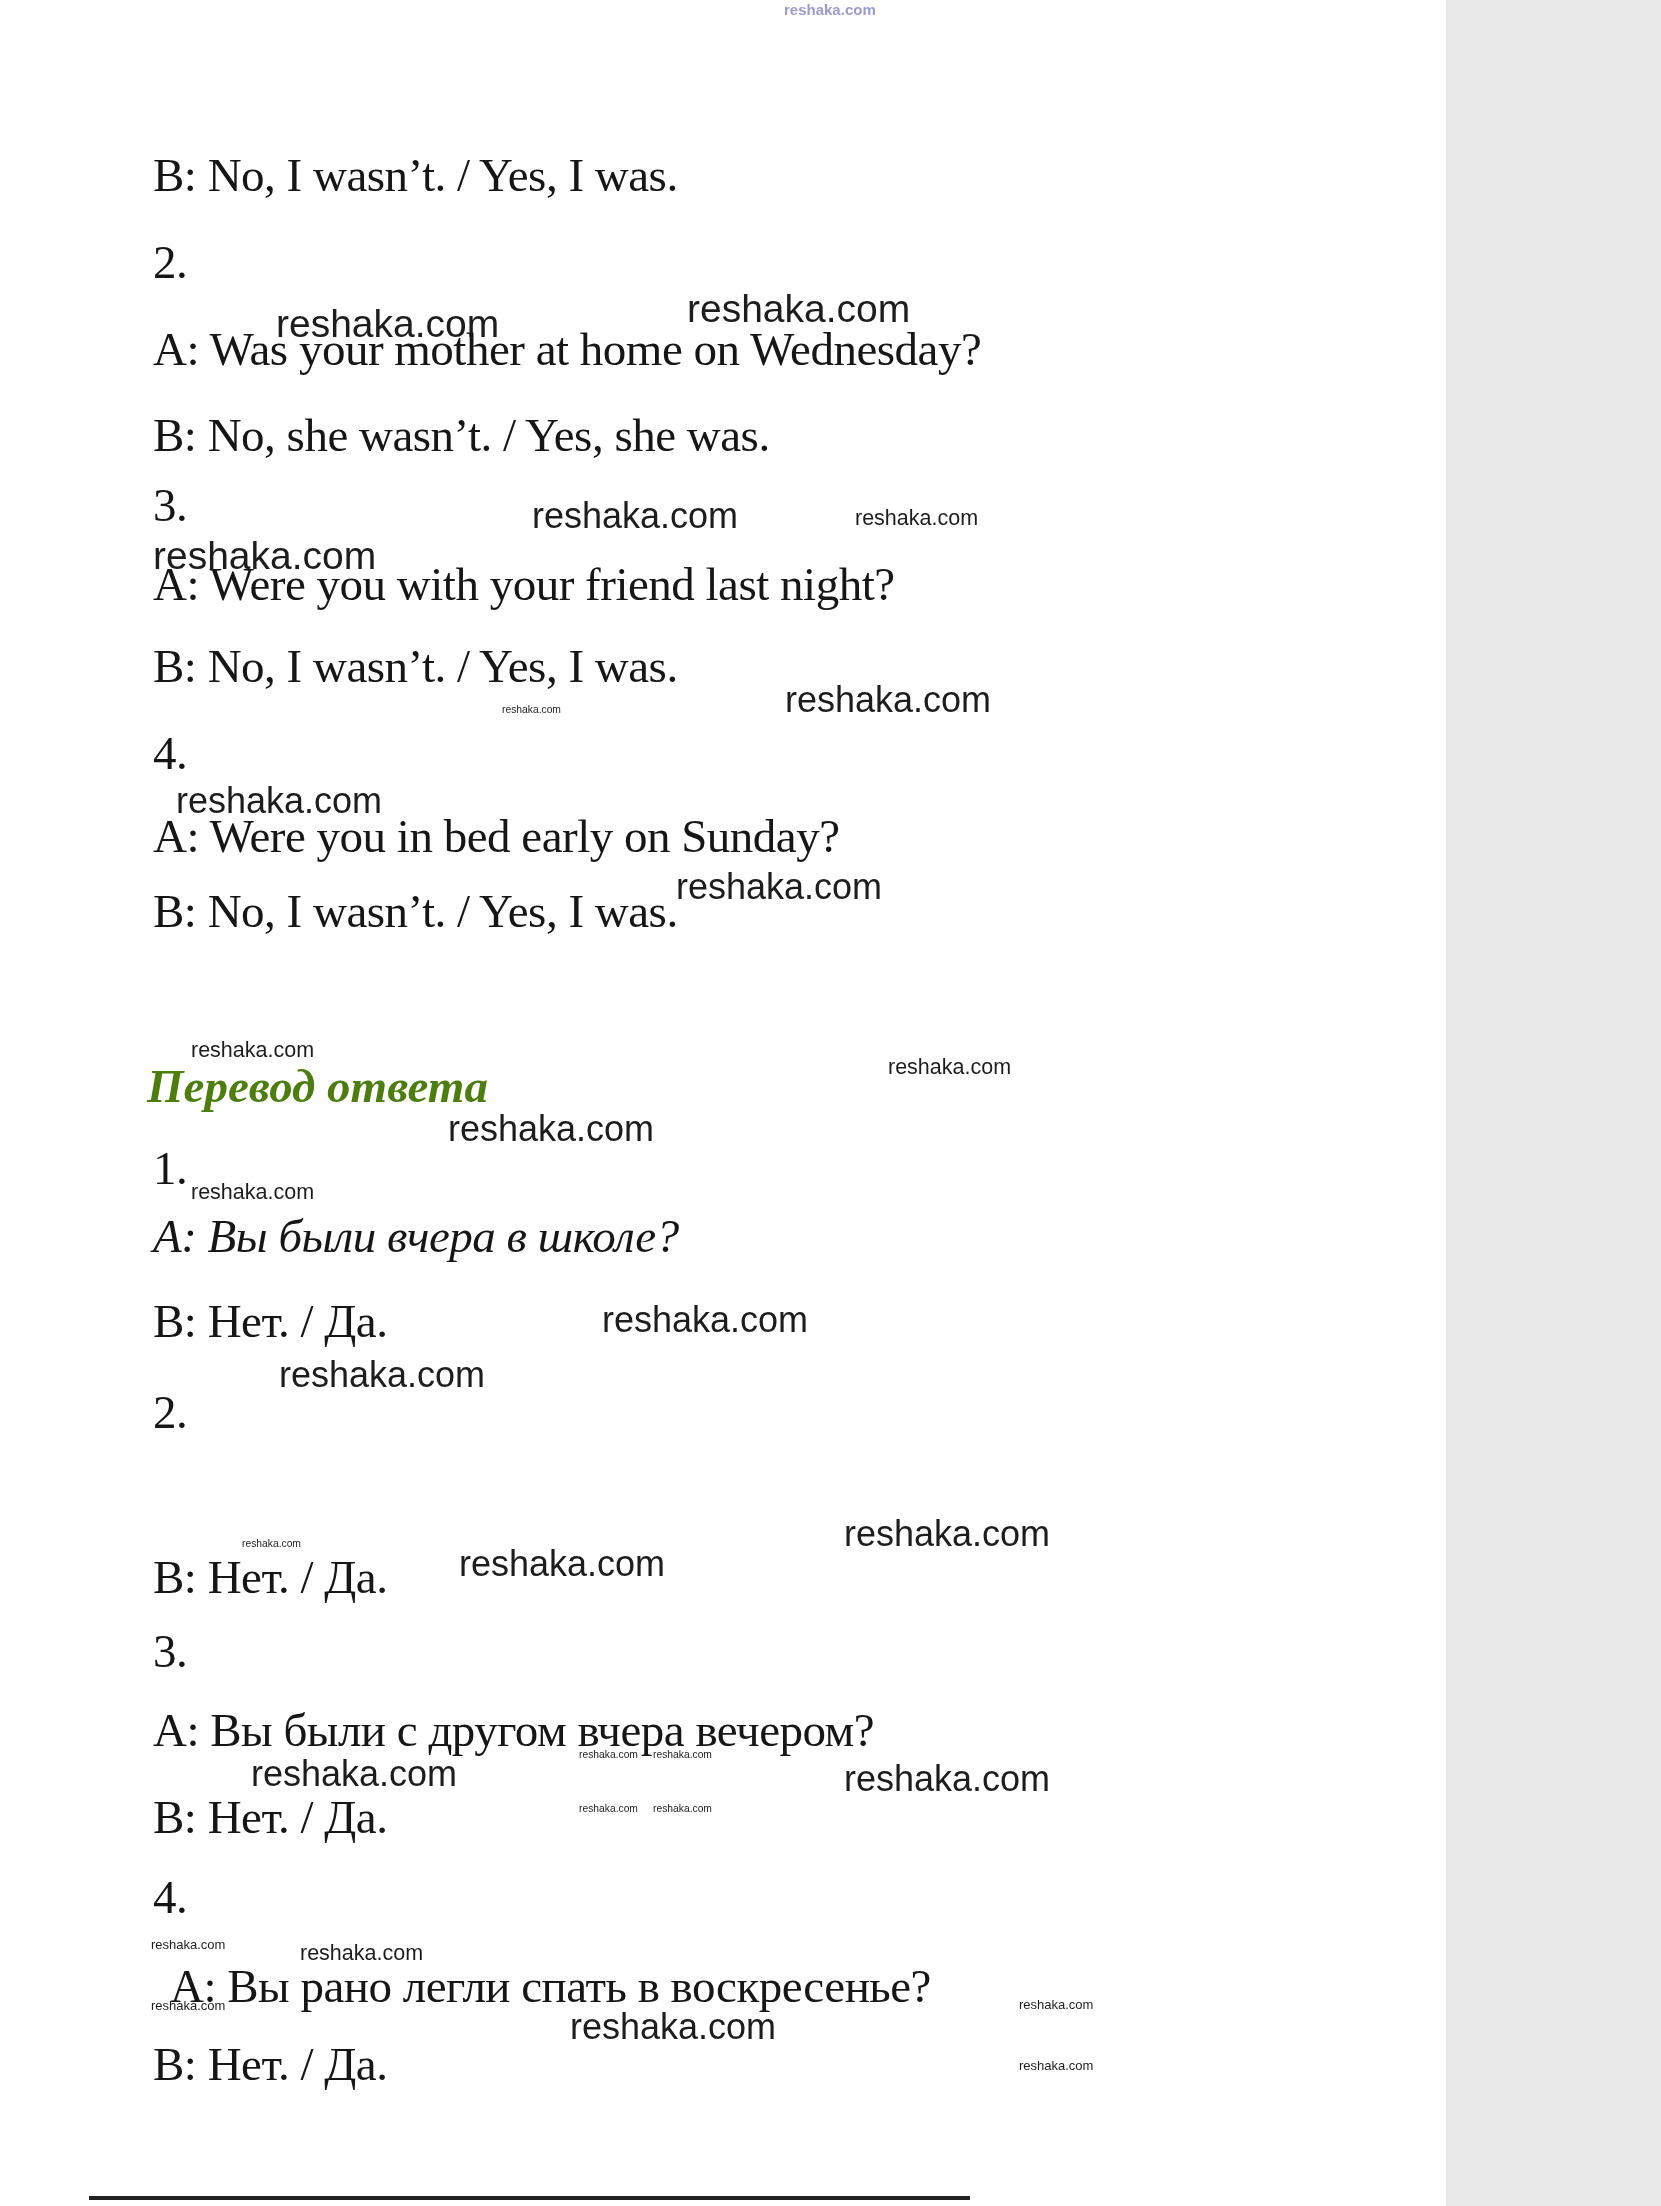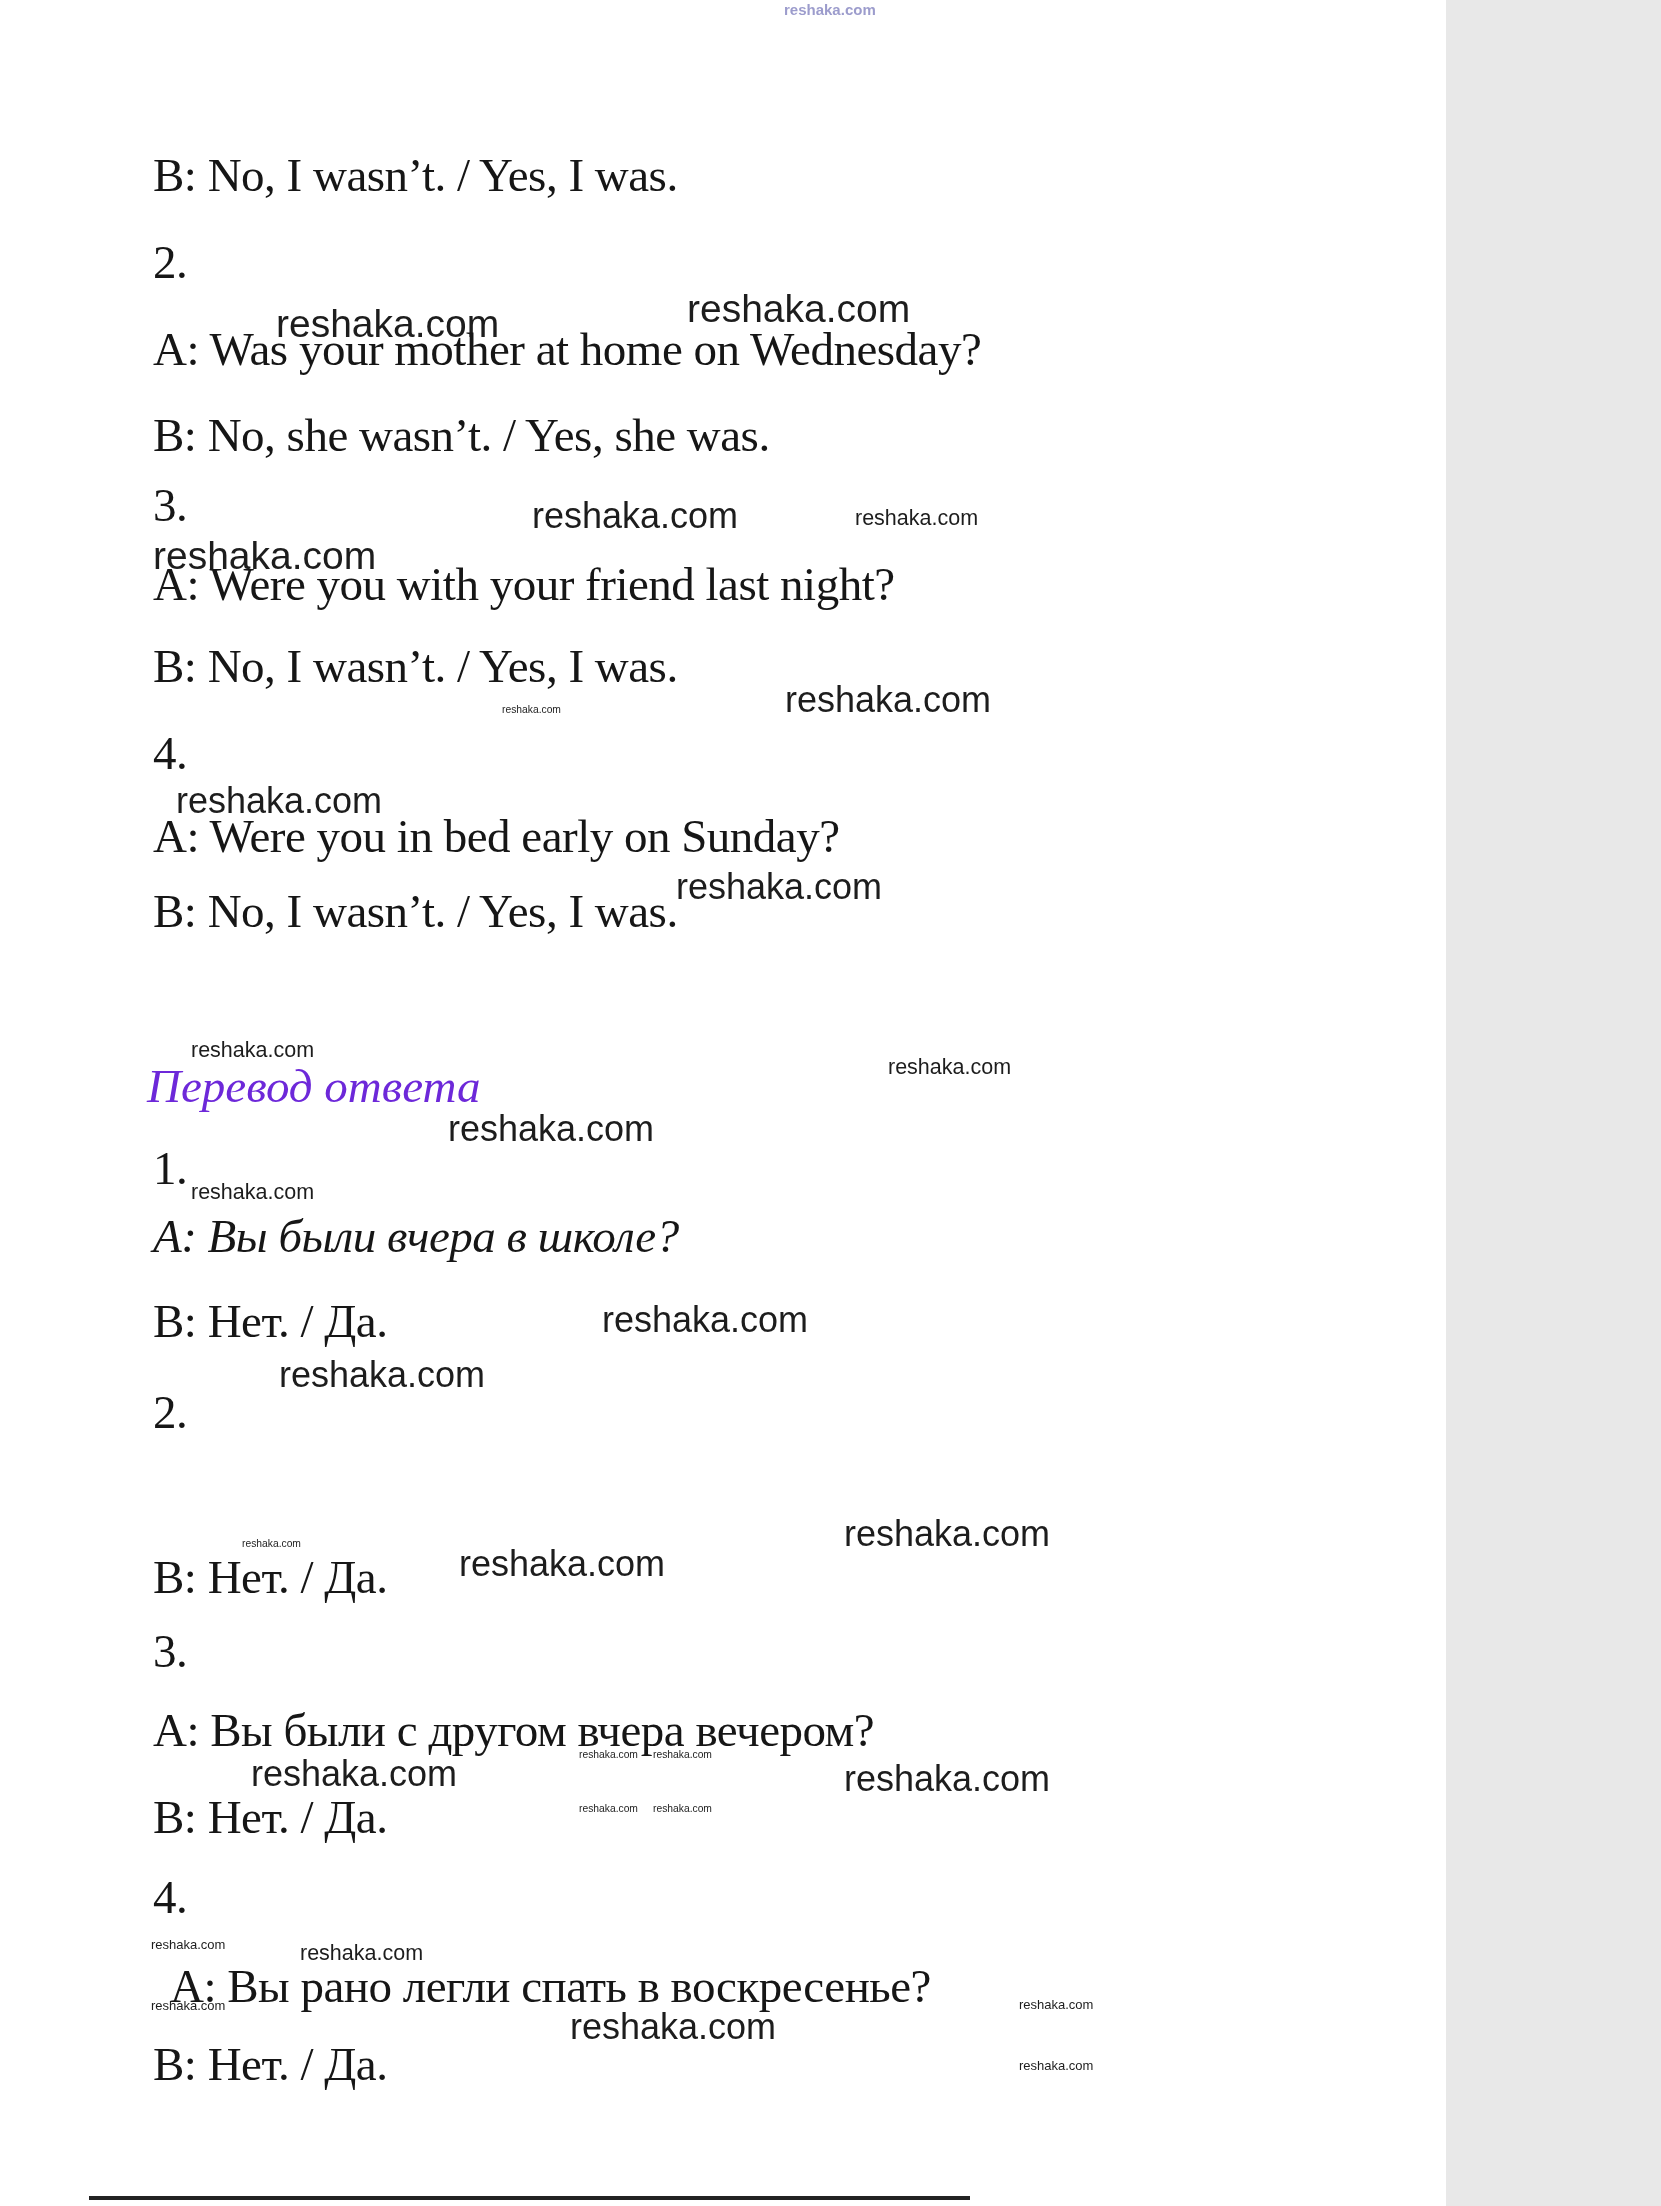--- a/index.html
+++ b/index.html
@@ -18,23 +18,23 @@
     white-space:nowrap;
     letter-spacing:-0.5px;
     line-height:1.1;
   }
   .heading{
     position:absolute;
     left:147px;
     top:1059px;
     font-family:"Liberation Serif",serif;
     font-style:italic;
-    font-weight:normal;
+    font-weight:bold;
     font-size:47px;
-    color:#6d28d9;
+    color:#4d7c0f;
     white-space:nowrap;
   }
   .wm{
     position:absolute;
     font-family:"Liberation Sans",sans-serif;
     color:#1d1d1d;
     white-space:nowrap;
     line-height:1;
   }
   .wm.xl{font-size:39px;}

